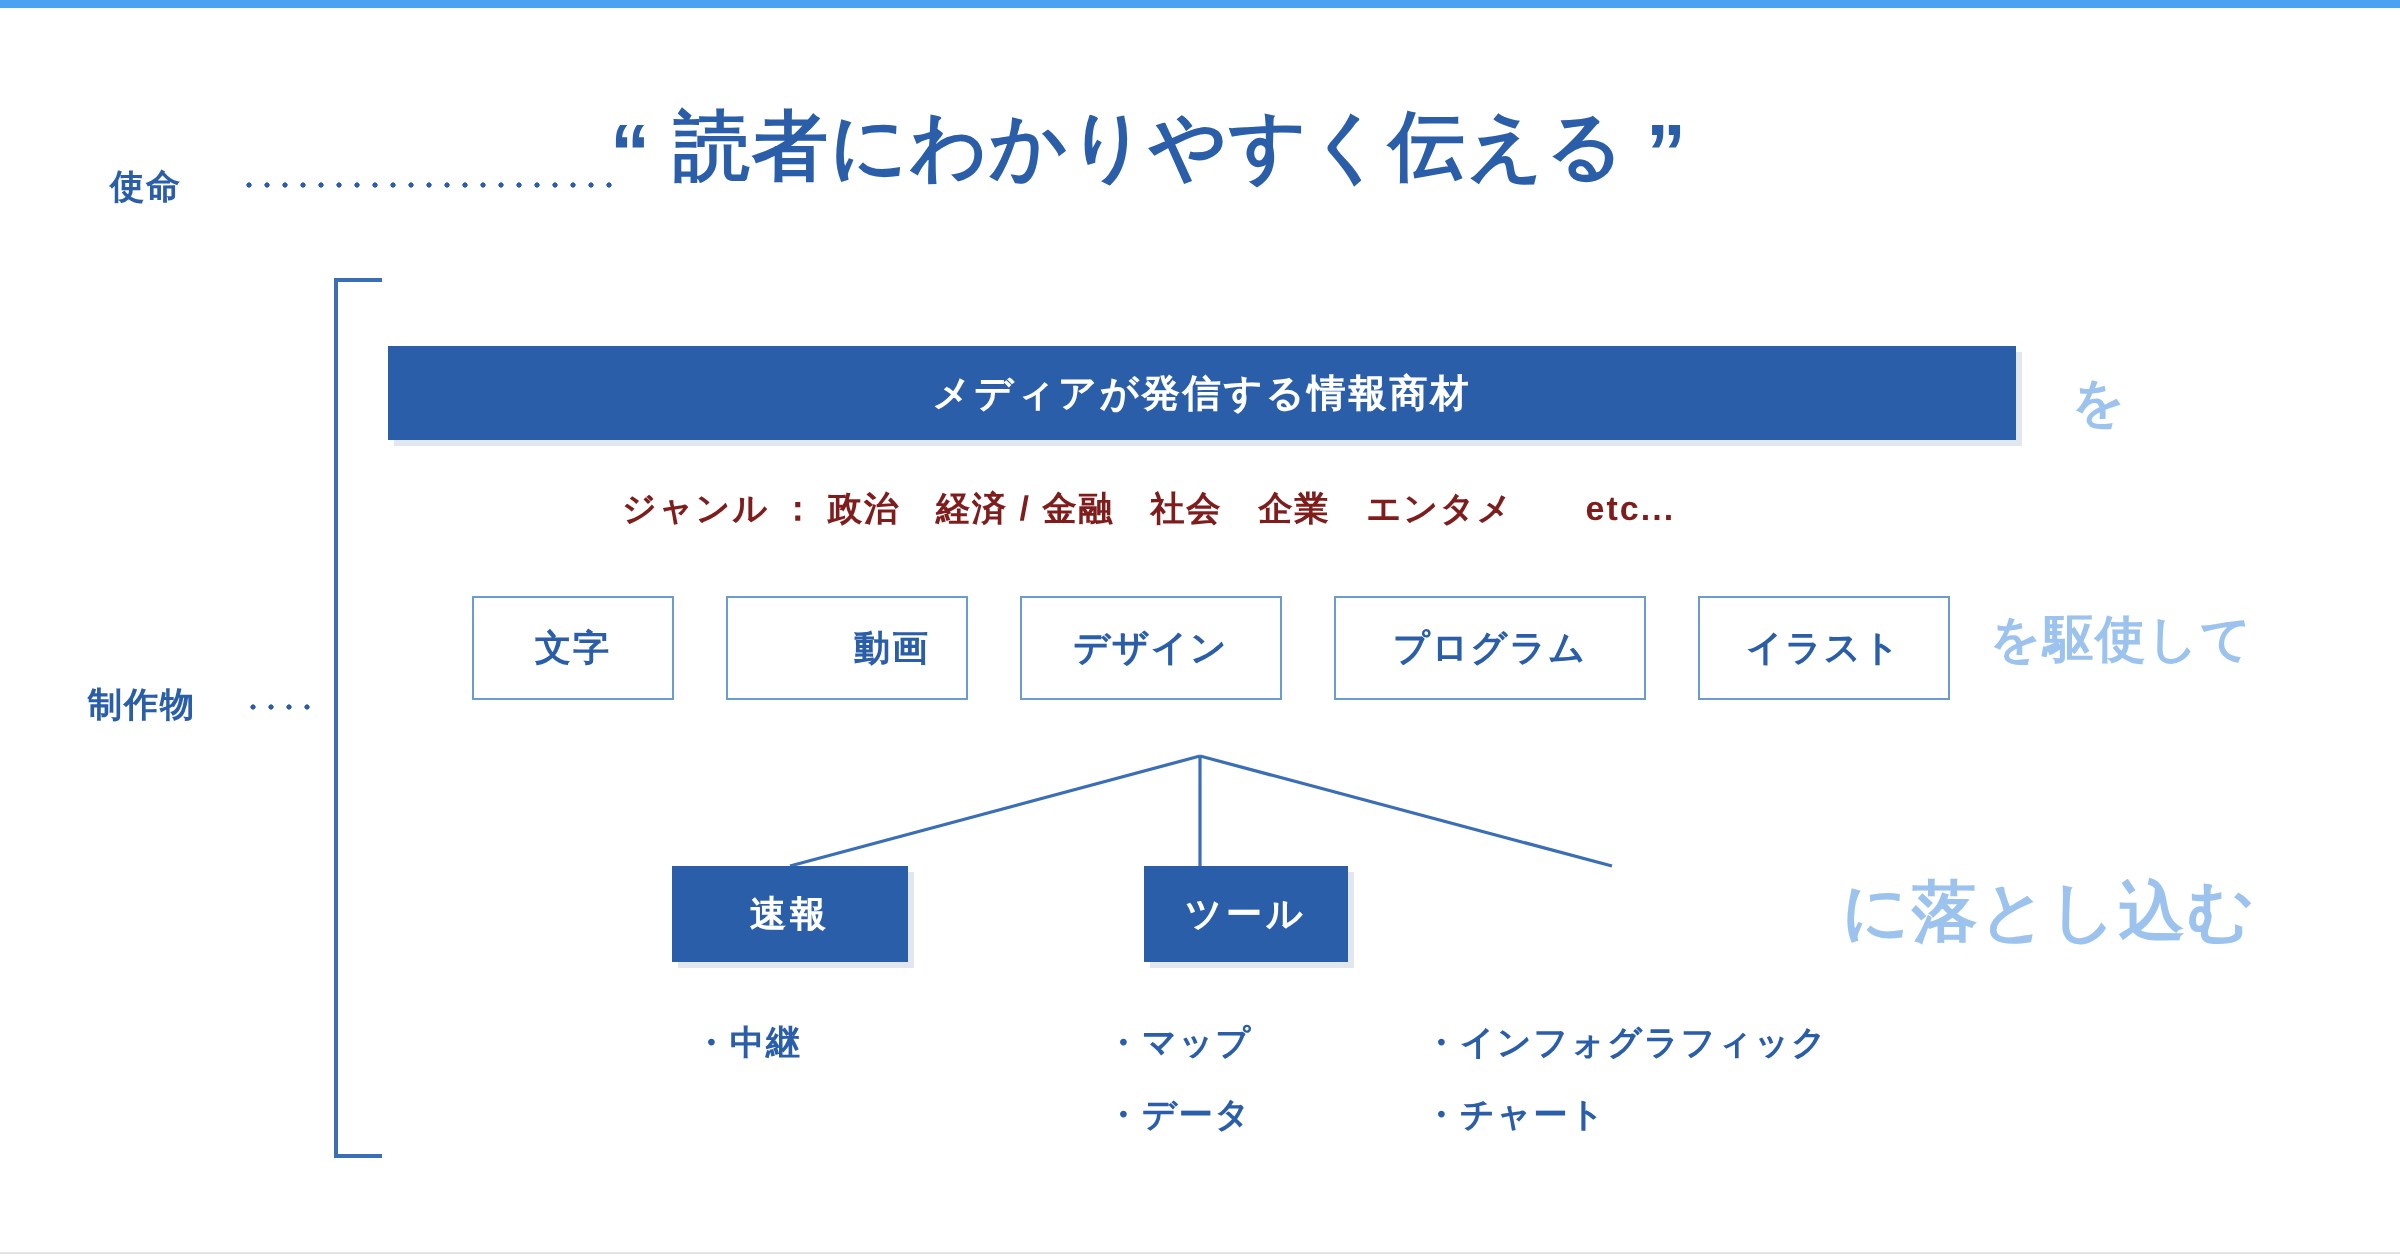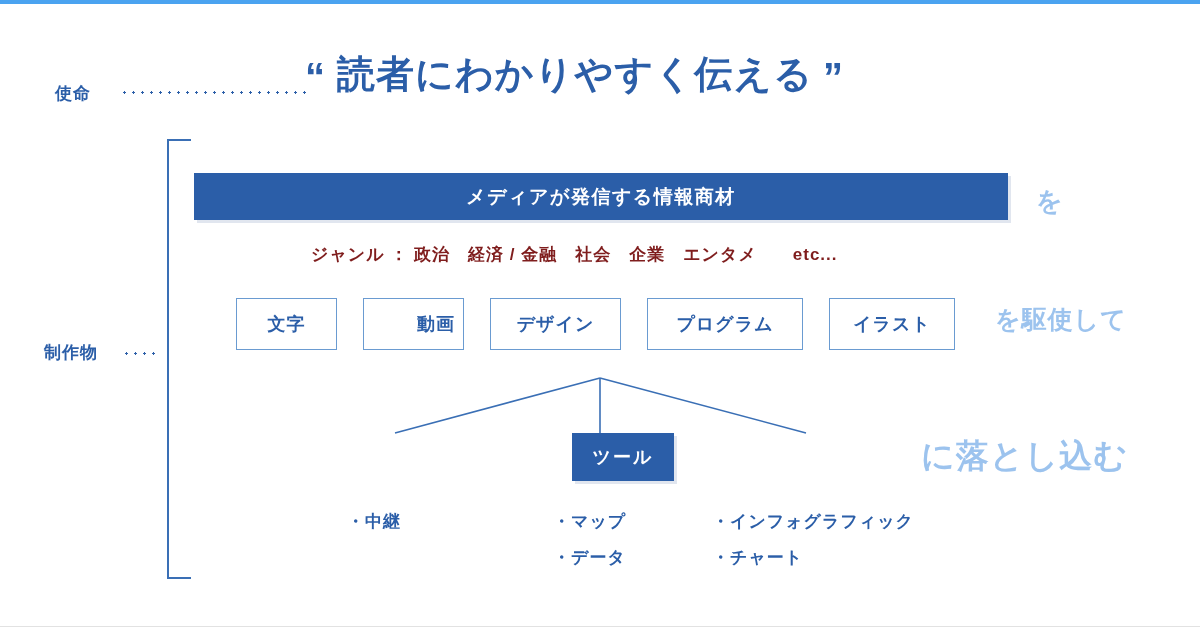--- a/index.html
+++ b/index.html
@@ -139,21 +139,21 @@
     align-items: center;
     justify-content: center;
     font-size: 18px;
     font-weight: bold;
     letter-spacing: 1px;
     margin-right: 26px;
     box-sizing: border-box;
     white-space: nowrap;
   }
   .obox.w1 { width: 101px; }
-  .obox.w2 { width: 101px; padding-left: 45px; }
+  .obox.w2 { width: 121px; padding-left: 45px; }
   .obox.w3 { width: 131px; }
   .obox.w4 { width: 156px; }
   .obox.w5 { width: 126px; text-align: center; }
 
   
   .connector {
     position: absolute;
     left: 330px;
     top: 370px;
     width: 560px;
@@ -238,20 +238,21 @@
     <div class="obox w4">プログラム</div>
     <div class="obox w5">イラスト</div>
   </div>
 
   <svg class="connector" viewBox="0 0 560 65">
     <line x1="270" y1="8" x2="270" y2="63" stroke="#3A6FB5" stroke-width="1.6"></line>
     <line x1="270" y1="8" x2="65" y2="63" stroke="#3A6FB5" stroke-width="1.6"></line>
     <line x1="270" y1="8" x2="476" y2="63" stroke="#3A6FB5" stroke-width="1.6"></line>
   </svg>
 
+  <div class="fbox fbox-1">速報</div>
   <div class="fbox fbox-2">ツール</div>
 
   <div class="bullets bullets-1">
     <div>・中継</div>
   </div>
   <div class="bullets bullets-2">
     <div>・マップ</div>
     <div>・データ</div>
   </div>
   <div class="bullets bullets-3">

